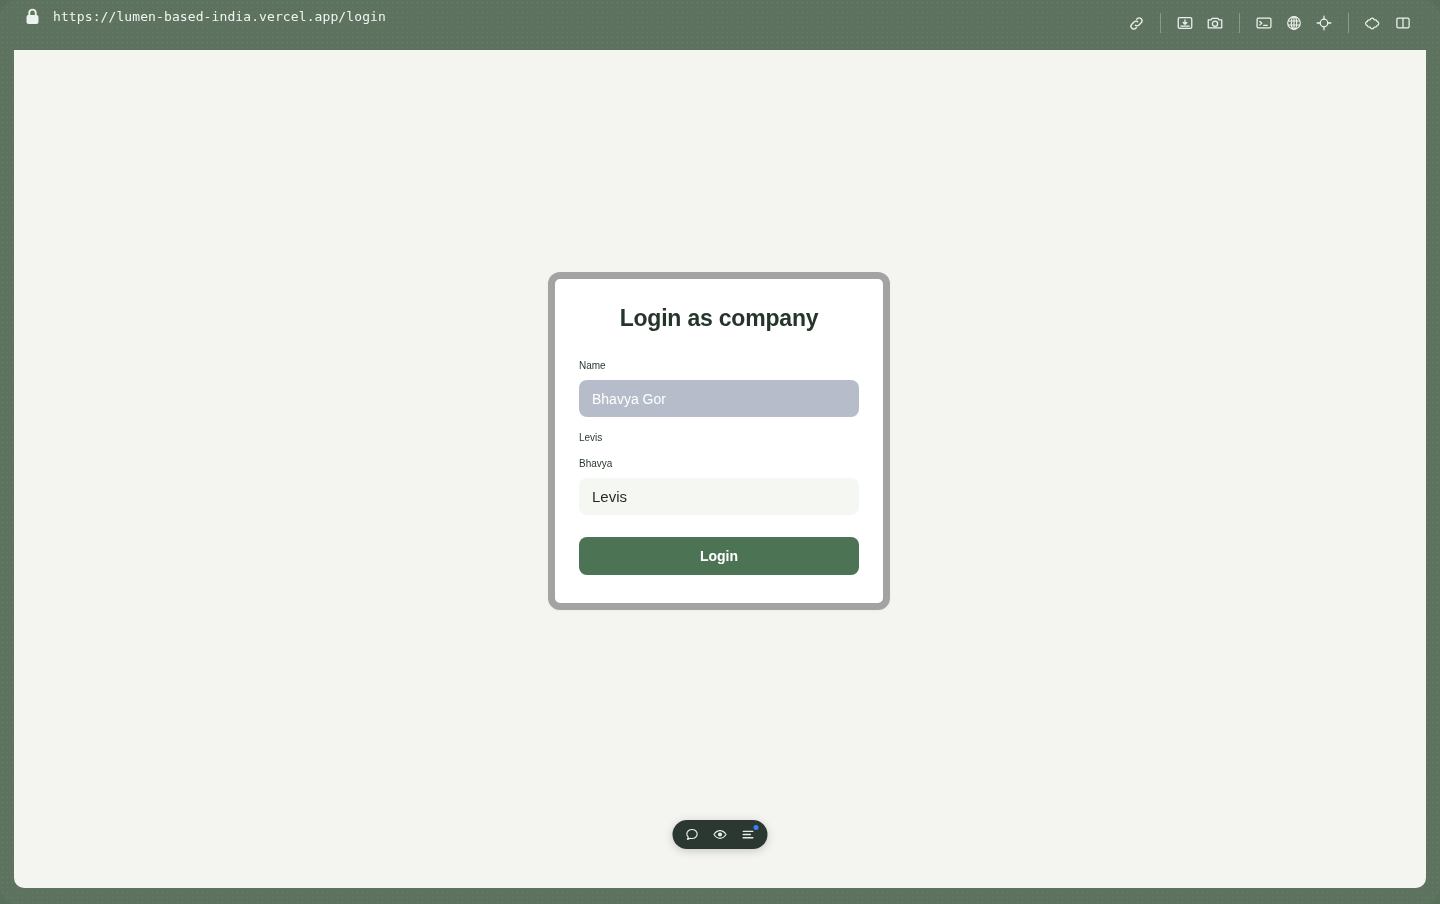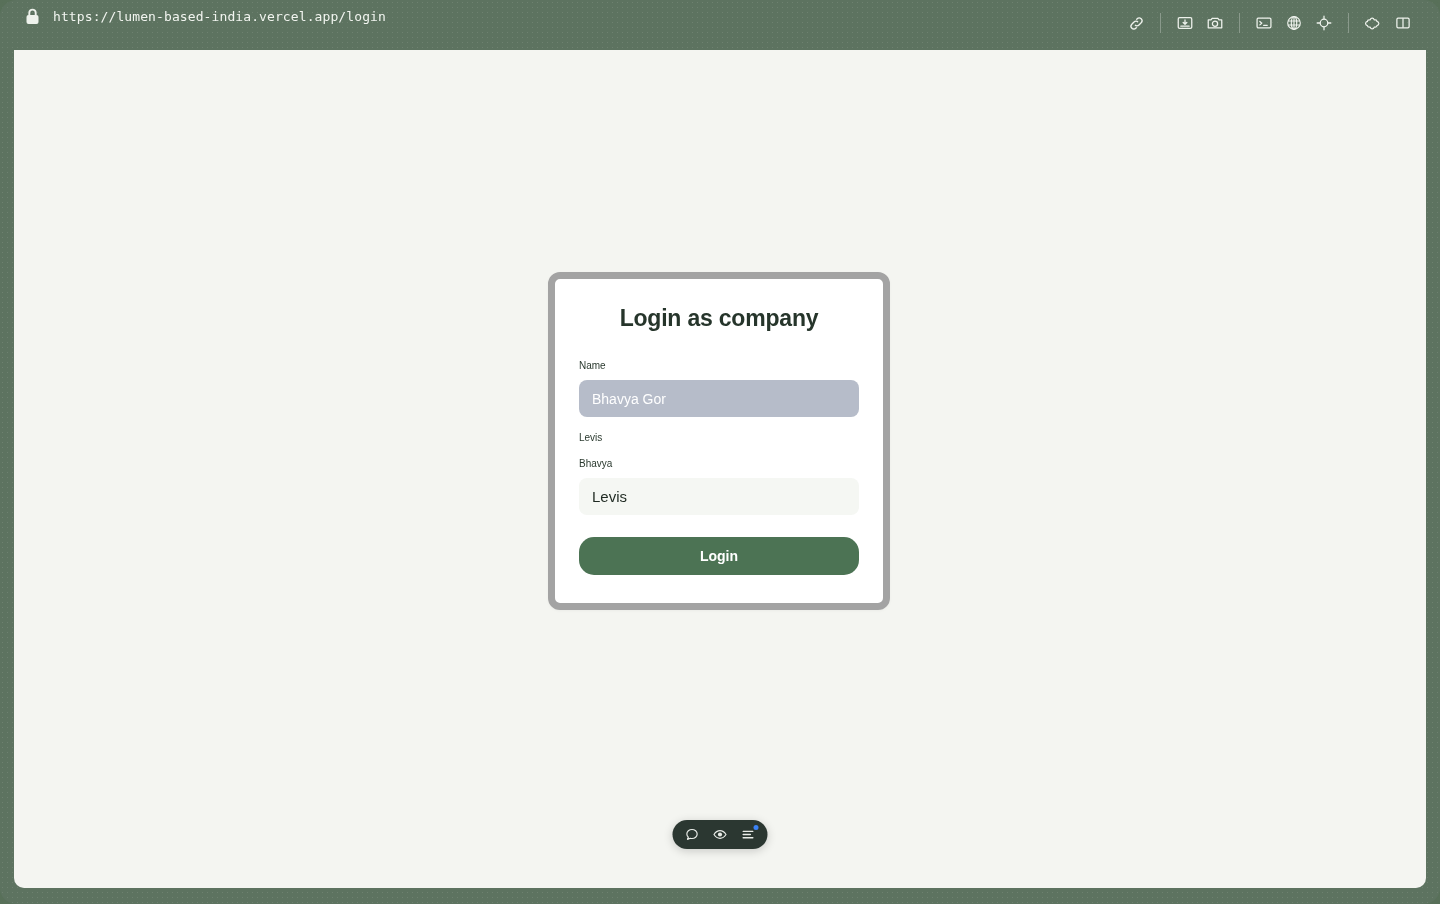--- a/index.html
+++ b/index.html
@@ -161,21 +161,21 @@
     color: #1f2a22;
     font-size: 15px;
   }
 
   #login-button {
     display: block;
     width: 100%;
     height: 38px;
     margin-top: 22px;
     border: none;
-    border-radius: 15px;
+    border-radius: 8px;
     background: #4c7354;
     color: #ffffff;
     font-family: "Liberation Sans", sans-serif;
     font-size: 14px;
     font-weight: bold;
     cursor: pointer;
   }
 
   
   #floating-toolbar {

